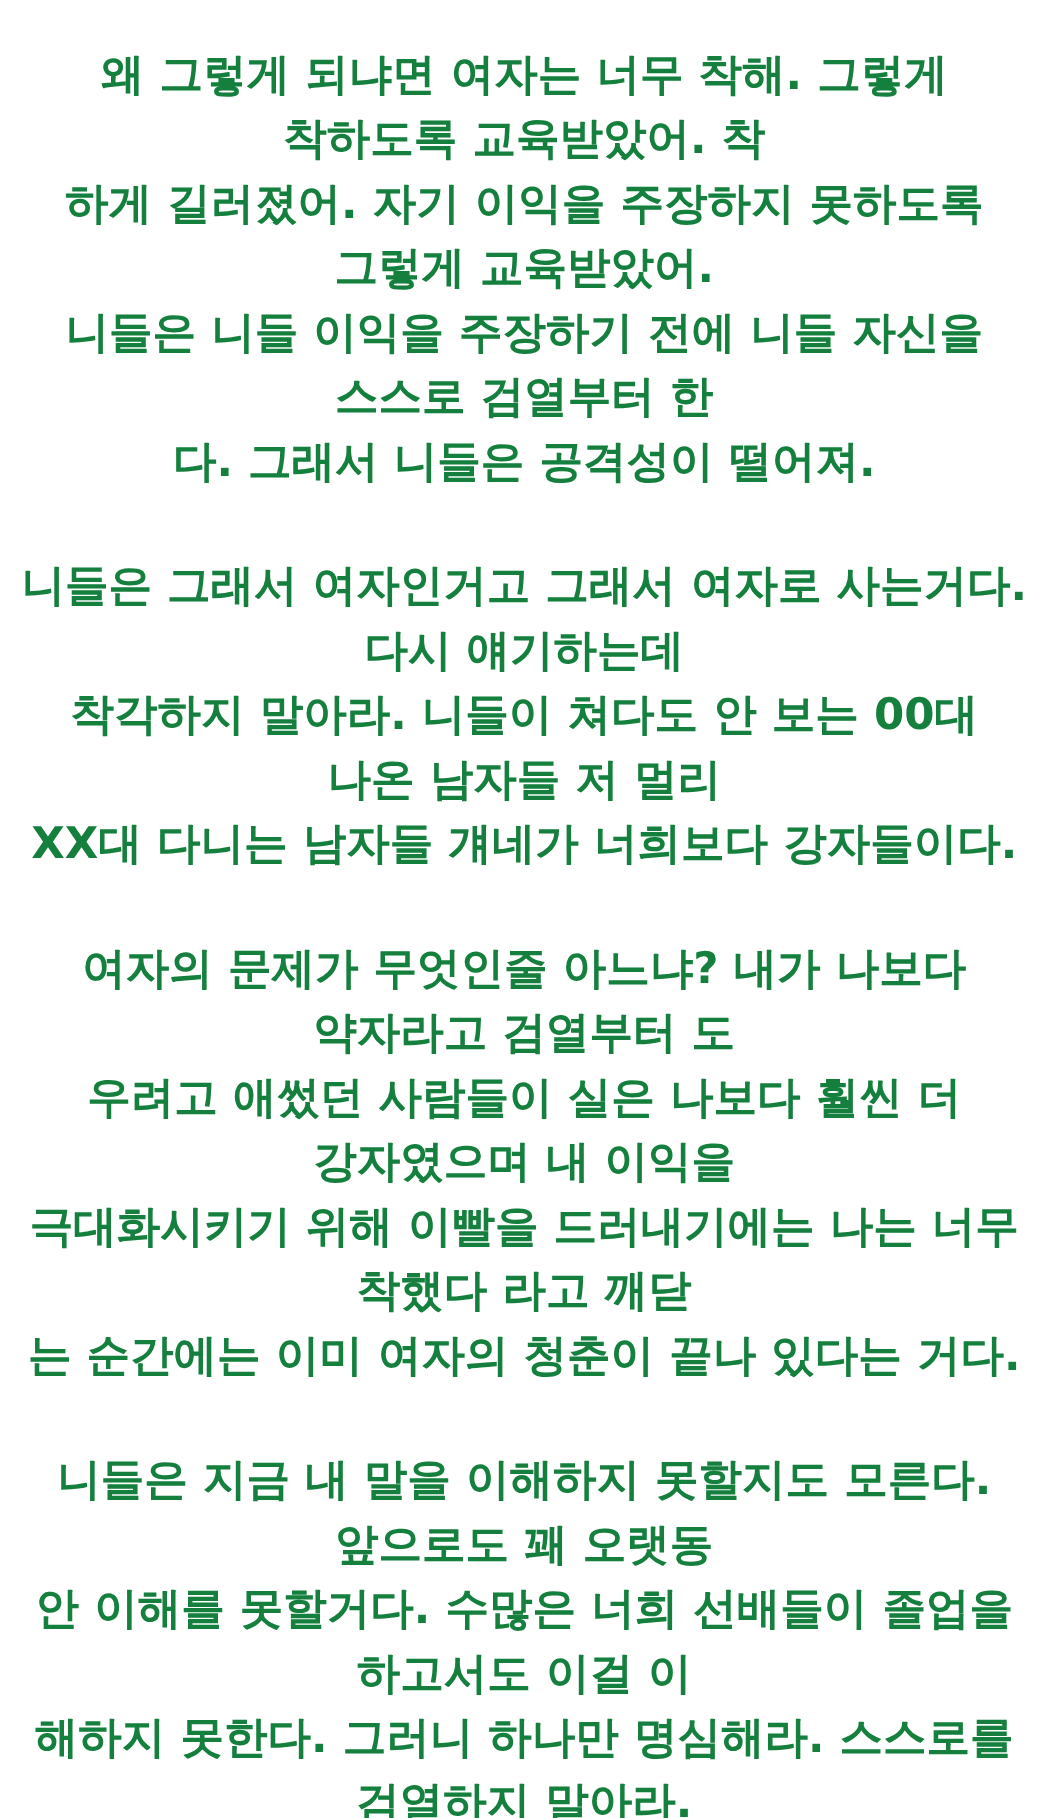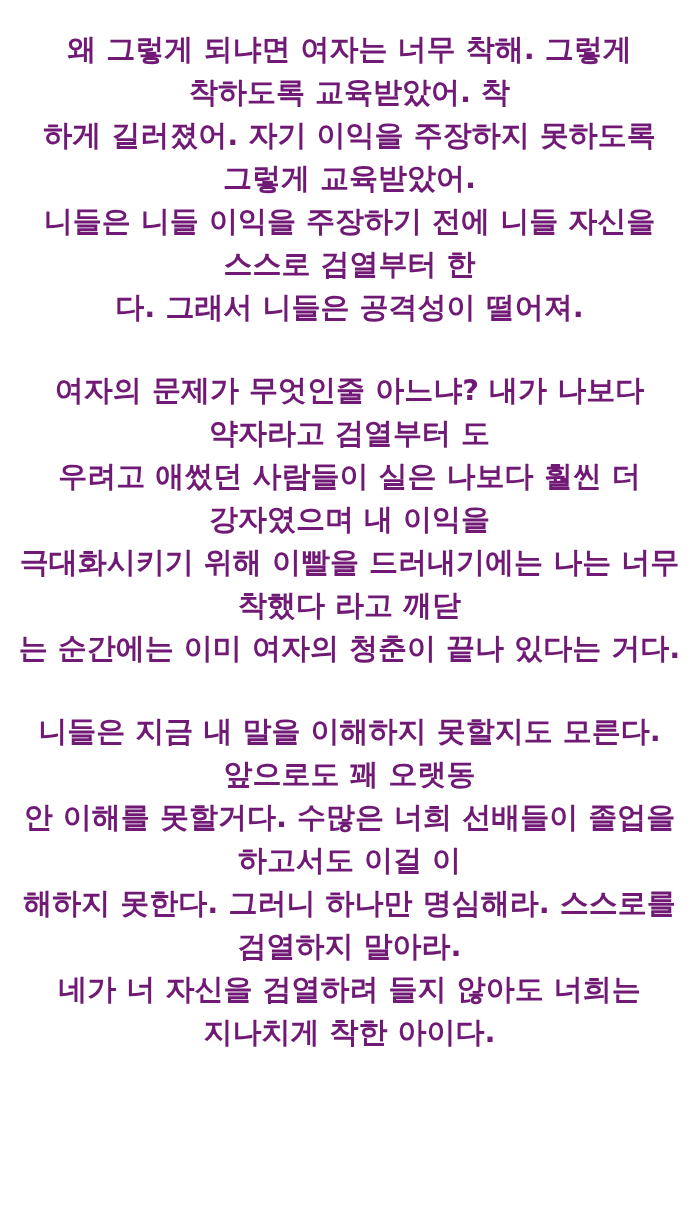--- a/index.html
+++ b/index.html
@@ -8,41 +8,44 @@
     background: #ffffff;
   }
   .page {
     width: 699px;
     height: 1212px;
     box-sizing: border-box;
     background: #ffffff;
     padding: 28px 14px 0 14px;
     font-family: "DejaVu Sans", "Liberation Sans", sans-serif;
     font-weight: 700;
-    color: #701a75;
+    color: #15803d;
     font-size: 29px;
     line-height: 43px;
     text-align: center;
     overflow: hidden;
     -webkit-font-smoothing: antialiased;
   }
   .para {
     margin: 0 0 40px 0;
     white-space: pre-line;   
     word-break: keep-all;
   }
 </style>
 </head>
 <body>
 
 <div class="page">
   <p class="para">왜 그렇게 되냐면 여자는 너무 착해. 그렇게 착하도록 교육받았어. 착
 하게 길러졌어. 자기 이익을 주장하지 못하도록 그렇게 교육받았어.
 니들은 니들 이익을 주장하기 전에 니들 자신을 스스로 검열부터 한
 다. 그래서 니들은 공격성이 떨어져.</p>
+  <p class="para">니들은 그래서 여자인거고 그래서 여자로 사는거다. 다시 얘기하는데
+착각하지 말아라. 니들이 쳐다도 안 보는 00대 나온 남자들 저 멀리
+XX대 다니는 남자들 걔네가 너희보다 강자들이다.</p>
   <p class="para">여자의 문제가 무엇인줄 아느냐? 내가 나보다 약자라고 검열부터 도
 우려고 애썼던 사람들이 실은 나보다 훨씬 더 강자였으며 내 이익을
 극대화시키기 위해 이빨을 드러내기에는 나는 너무 착했다 라고 깨닫
 는 순간에는 이미 여자의 청춘이 끝나 있다는 거다.</p>
   <p class="para">니들은 지금 내 말을 이해하지 못할지도 모른다. 앞으로도 꽤 오랫동
 안 이해를 못할거다. 수많은 너희 선배들이 졸업을 하고서도 이걸 이
 해하지 못한다. 그러니 하나만 명심해라. 스스로를 검열하지 말아라.
 네가 너 자신을 검열하려 들지 않아도 너희는 지나치게 착한 아이다.</p>
 
 </div>

